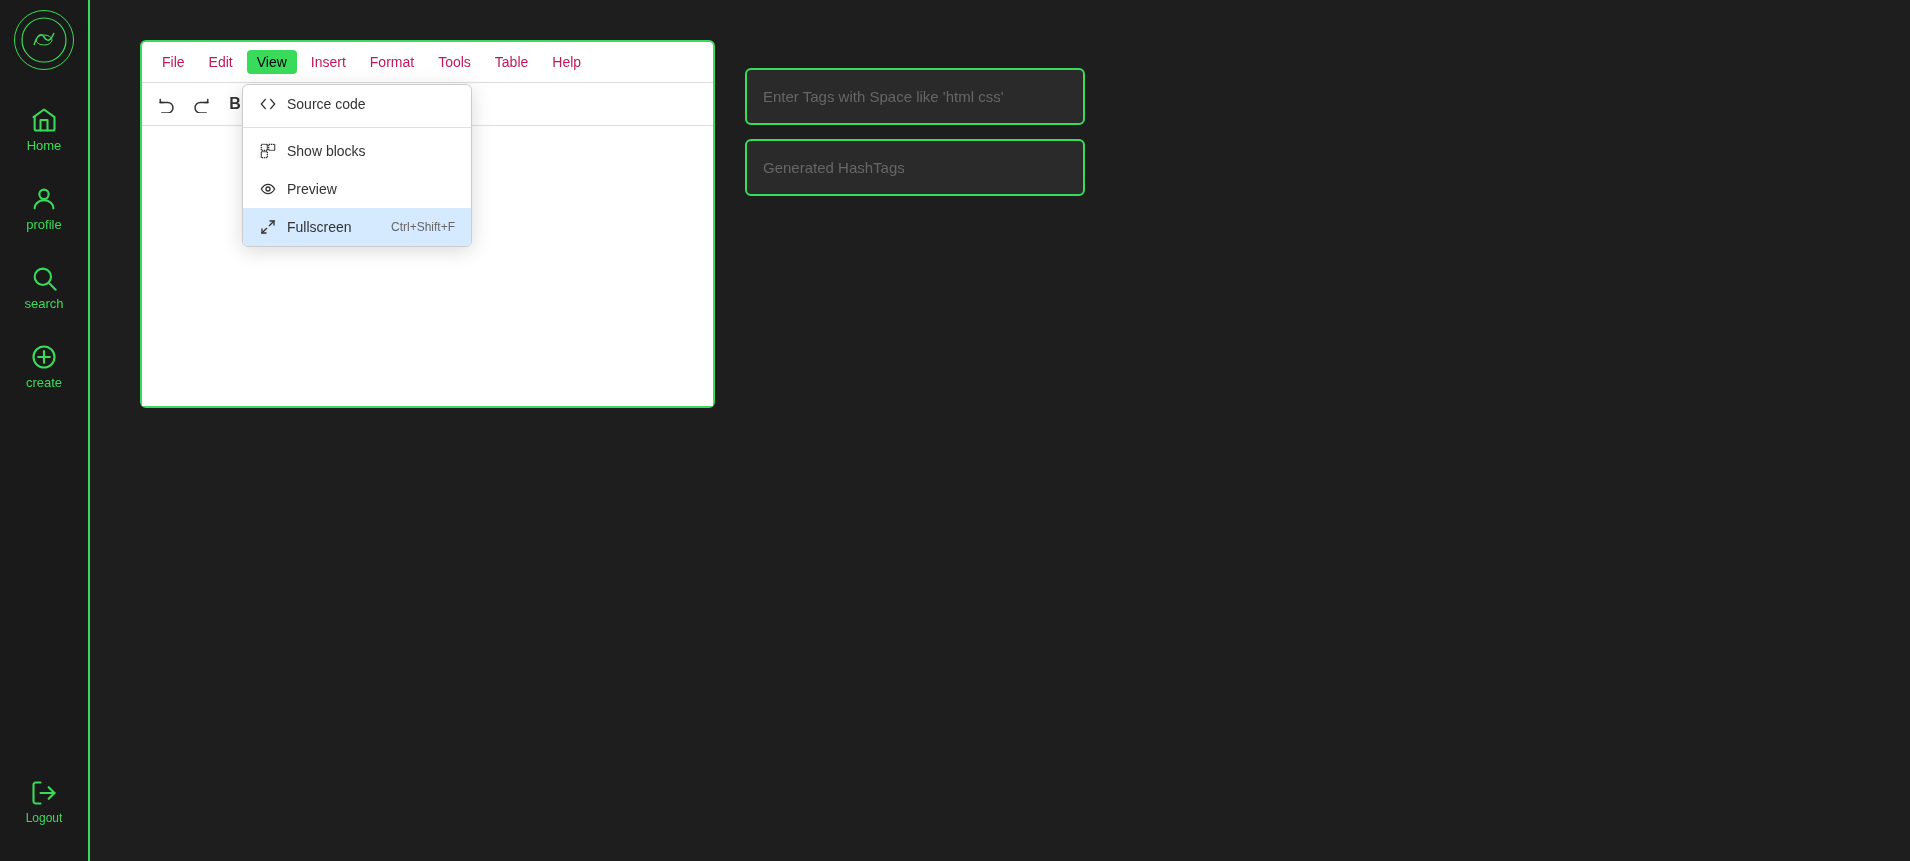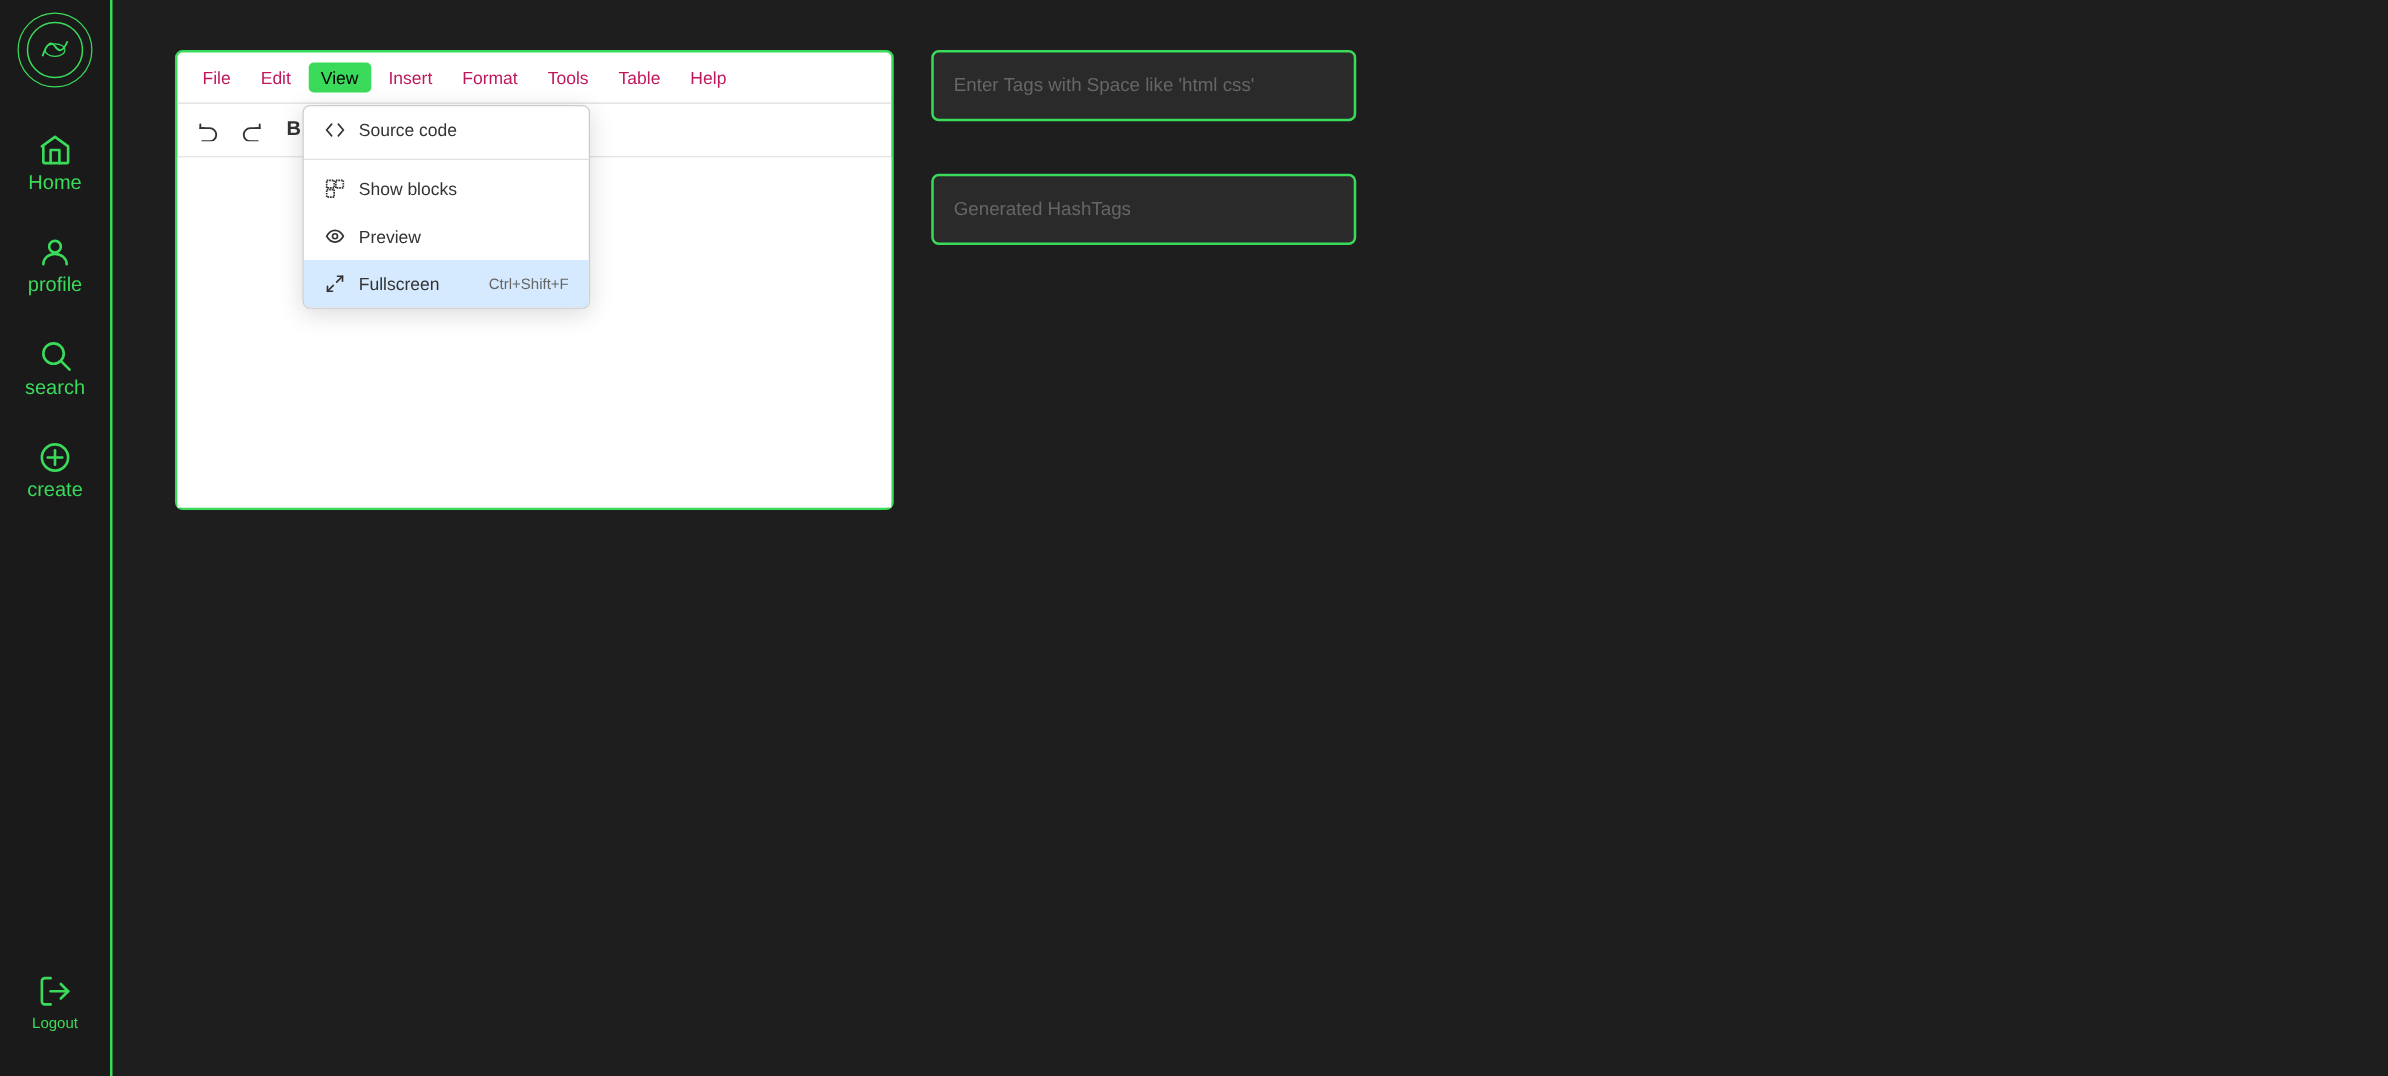--- a/index.html
+++ b/index.html
@@ -54,21 +54,21 @@
     .sidebar-item svg {
       width: 28px;
       height: 28px;
       stroke: #3adb5a;
       fill: none;
       stroke-width: 1.8;
       stroke-linecap: round;
       stroke-linejoin: round;
     }
     .sidebar-item span {
-      font-size: 16px;
+      font-size: 13px;
       color: #3adb5a;
       font-weight: 400;
     }
     .sidebar-spacer { flex: 1; }
     .sidebar-logout {
       display: flex;
       flex-direction: column;
       align-items: center;
       width: 100%;
       padding: 16px 0;
@@ -285,32 +285,32 @@
     }
     .tags-input {
       width: 100%;
       background: #2a2a2a;
       border: 2px solid #3adb5a;
       border-radius: 6px;
       padding: 18px 16px;
       font-size: 15px;
       color: #fde047;
       outline: none;
+      margin-top: 28px;
     }
     .tags-input::placeholder { color: #666; }
     .hashtags-input {
       width: 100%;
       background: #2a2a2a;
       border: 2px solid #3adb5a;
       border-radius: 6px;
       padding: 18px 16px;
       font-size: 15px;
       color: #14b8a6;
       outline: none;
-      margin-top: 28px;
     }
     .hashtags-input::placeholder { color: #666; }
     .submit-btn {
       width: 100%;
       background: #3adb5a;
       border: none;
       border-radius: 6px;
       padding: 22px;
       font-size: 22px;
       font-weight: 700;

